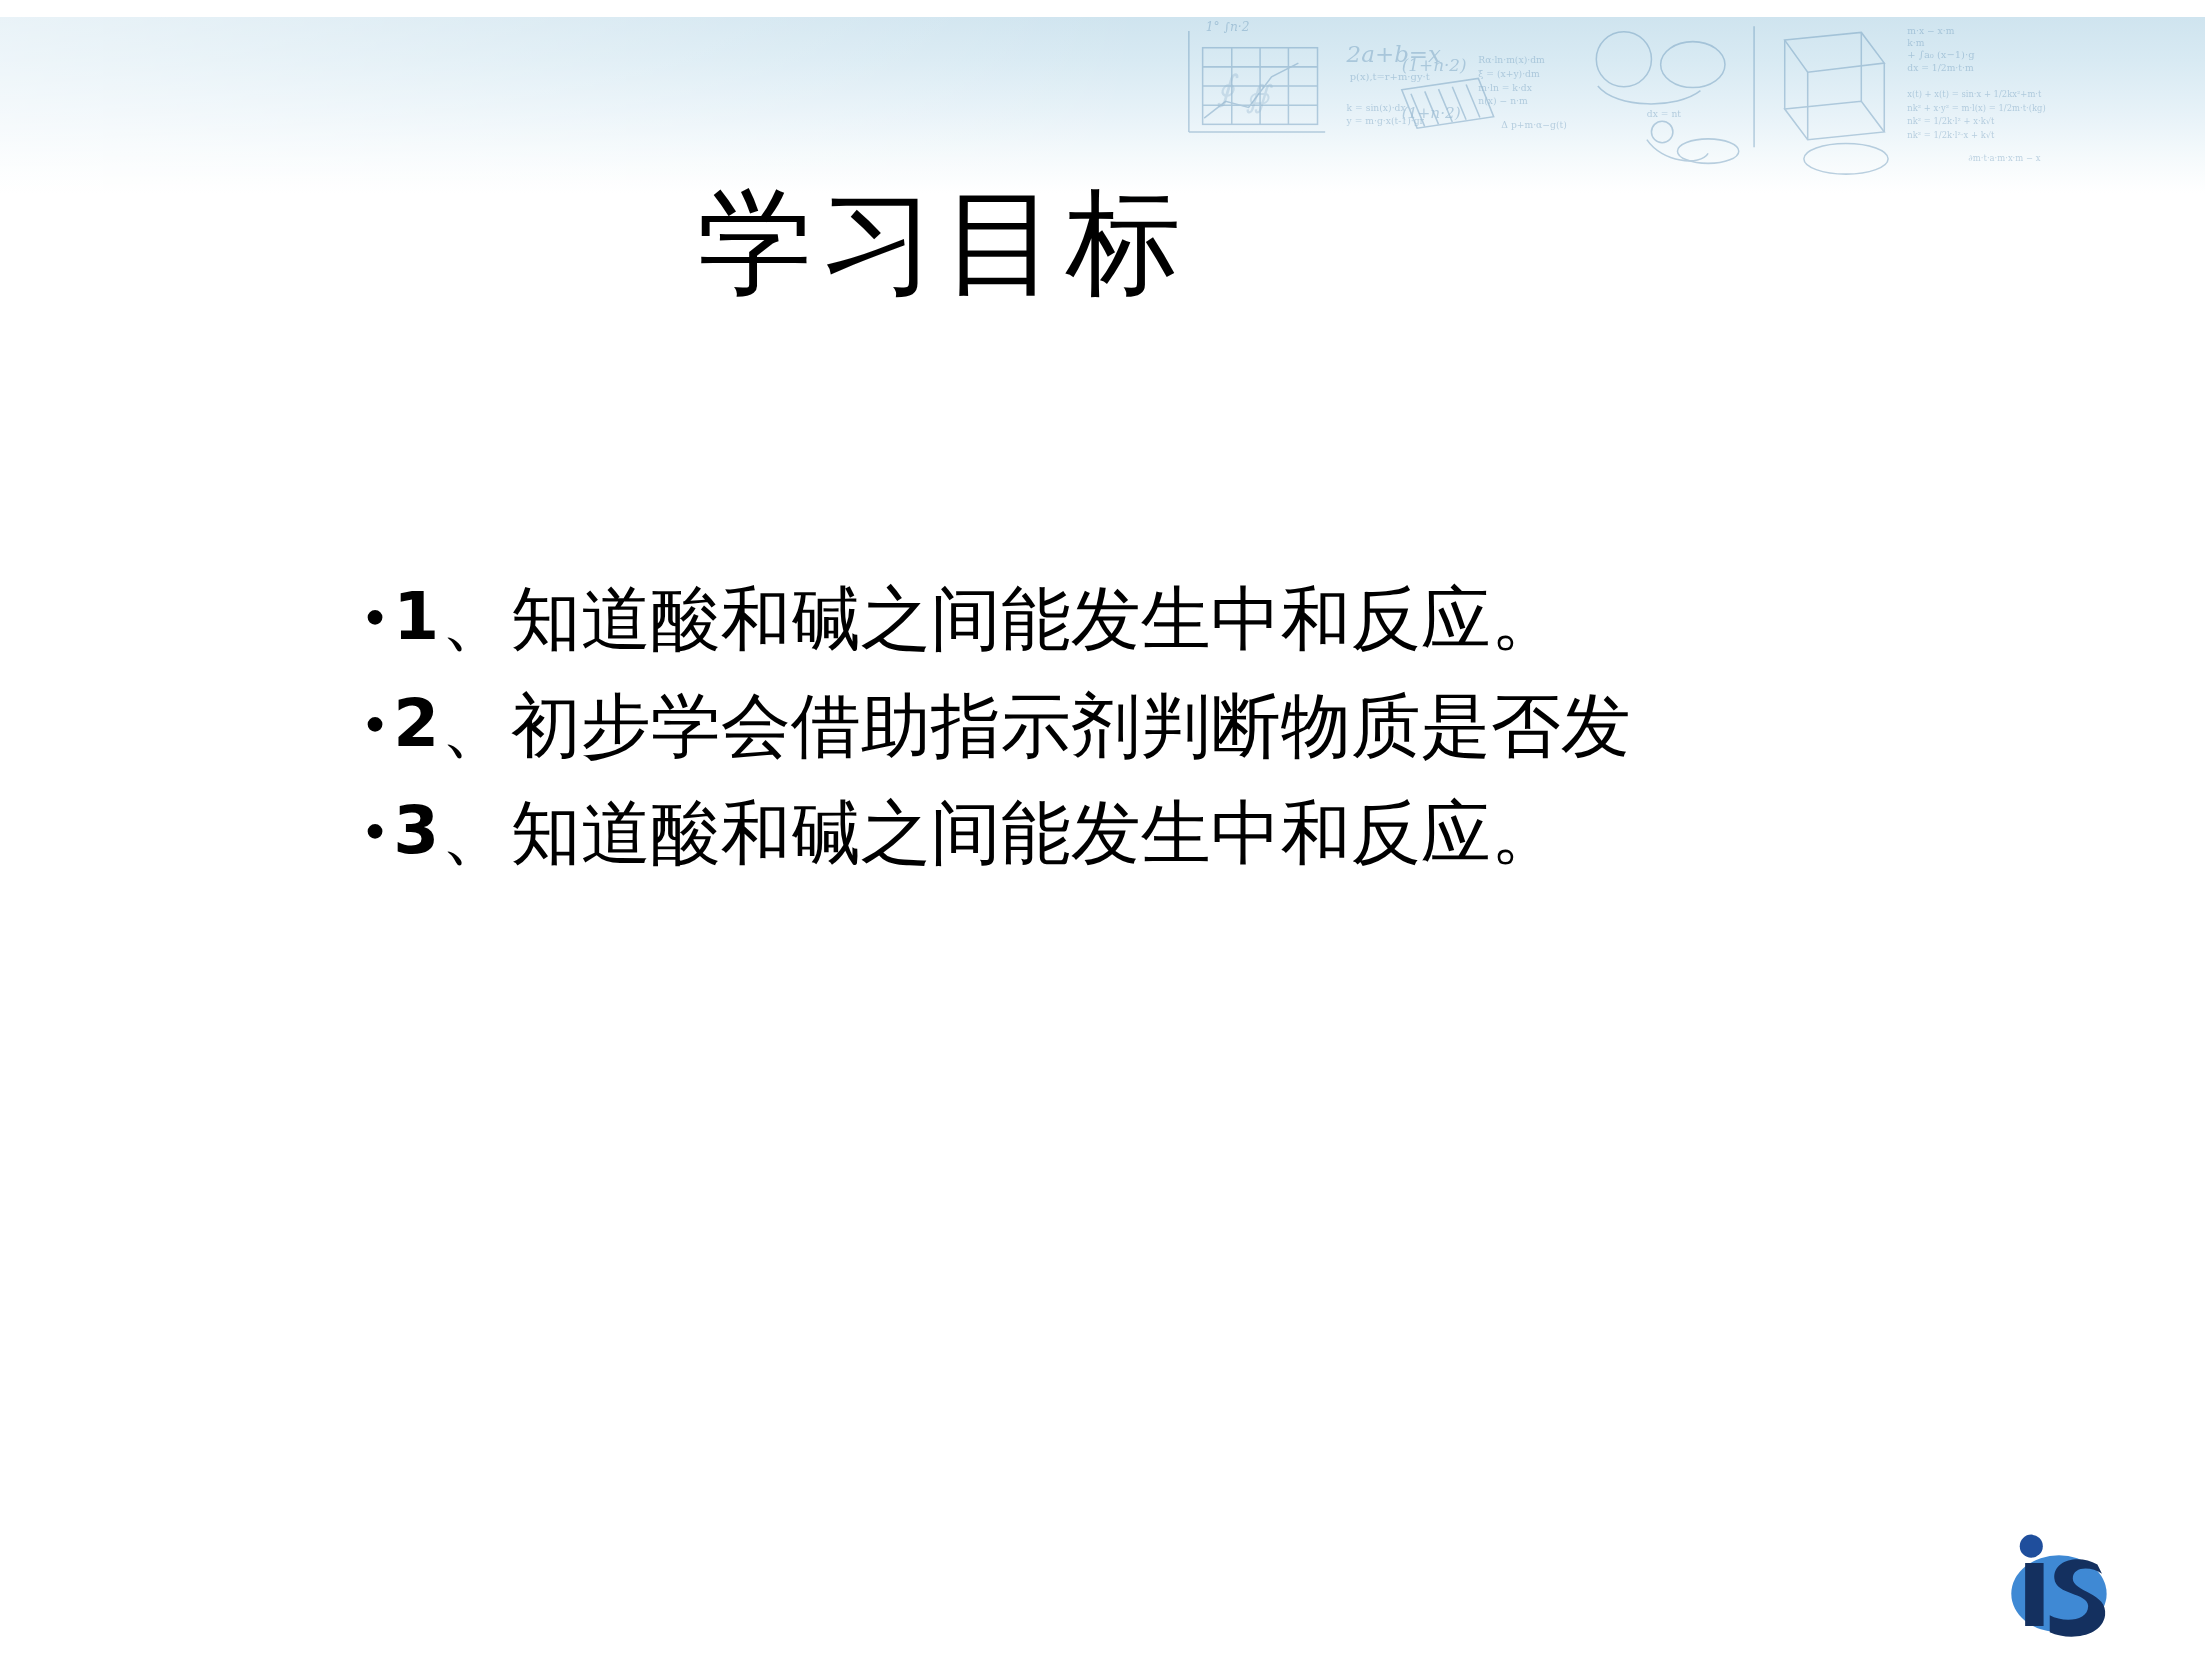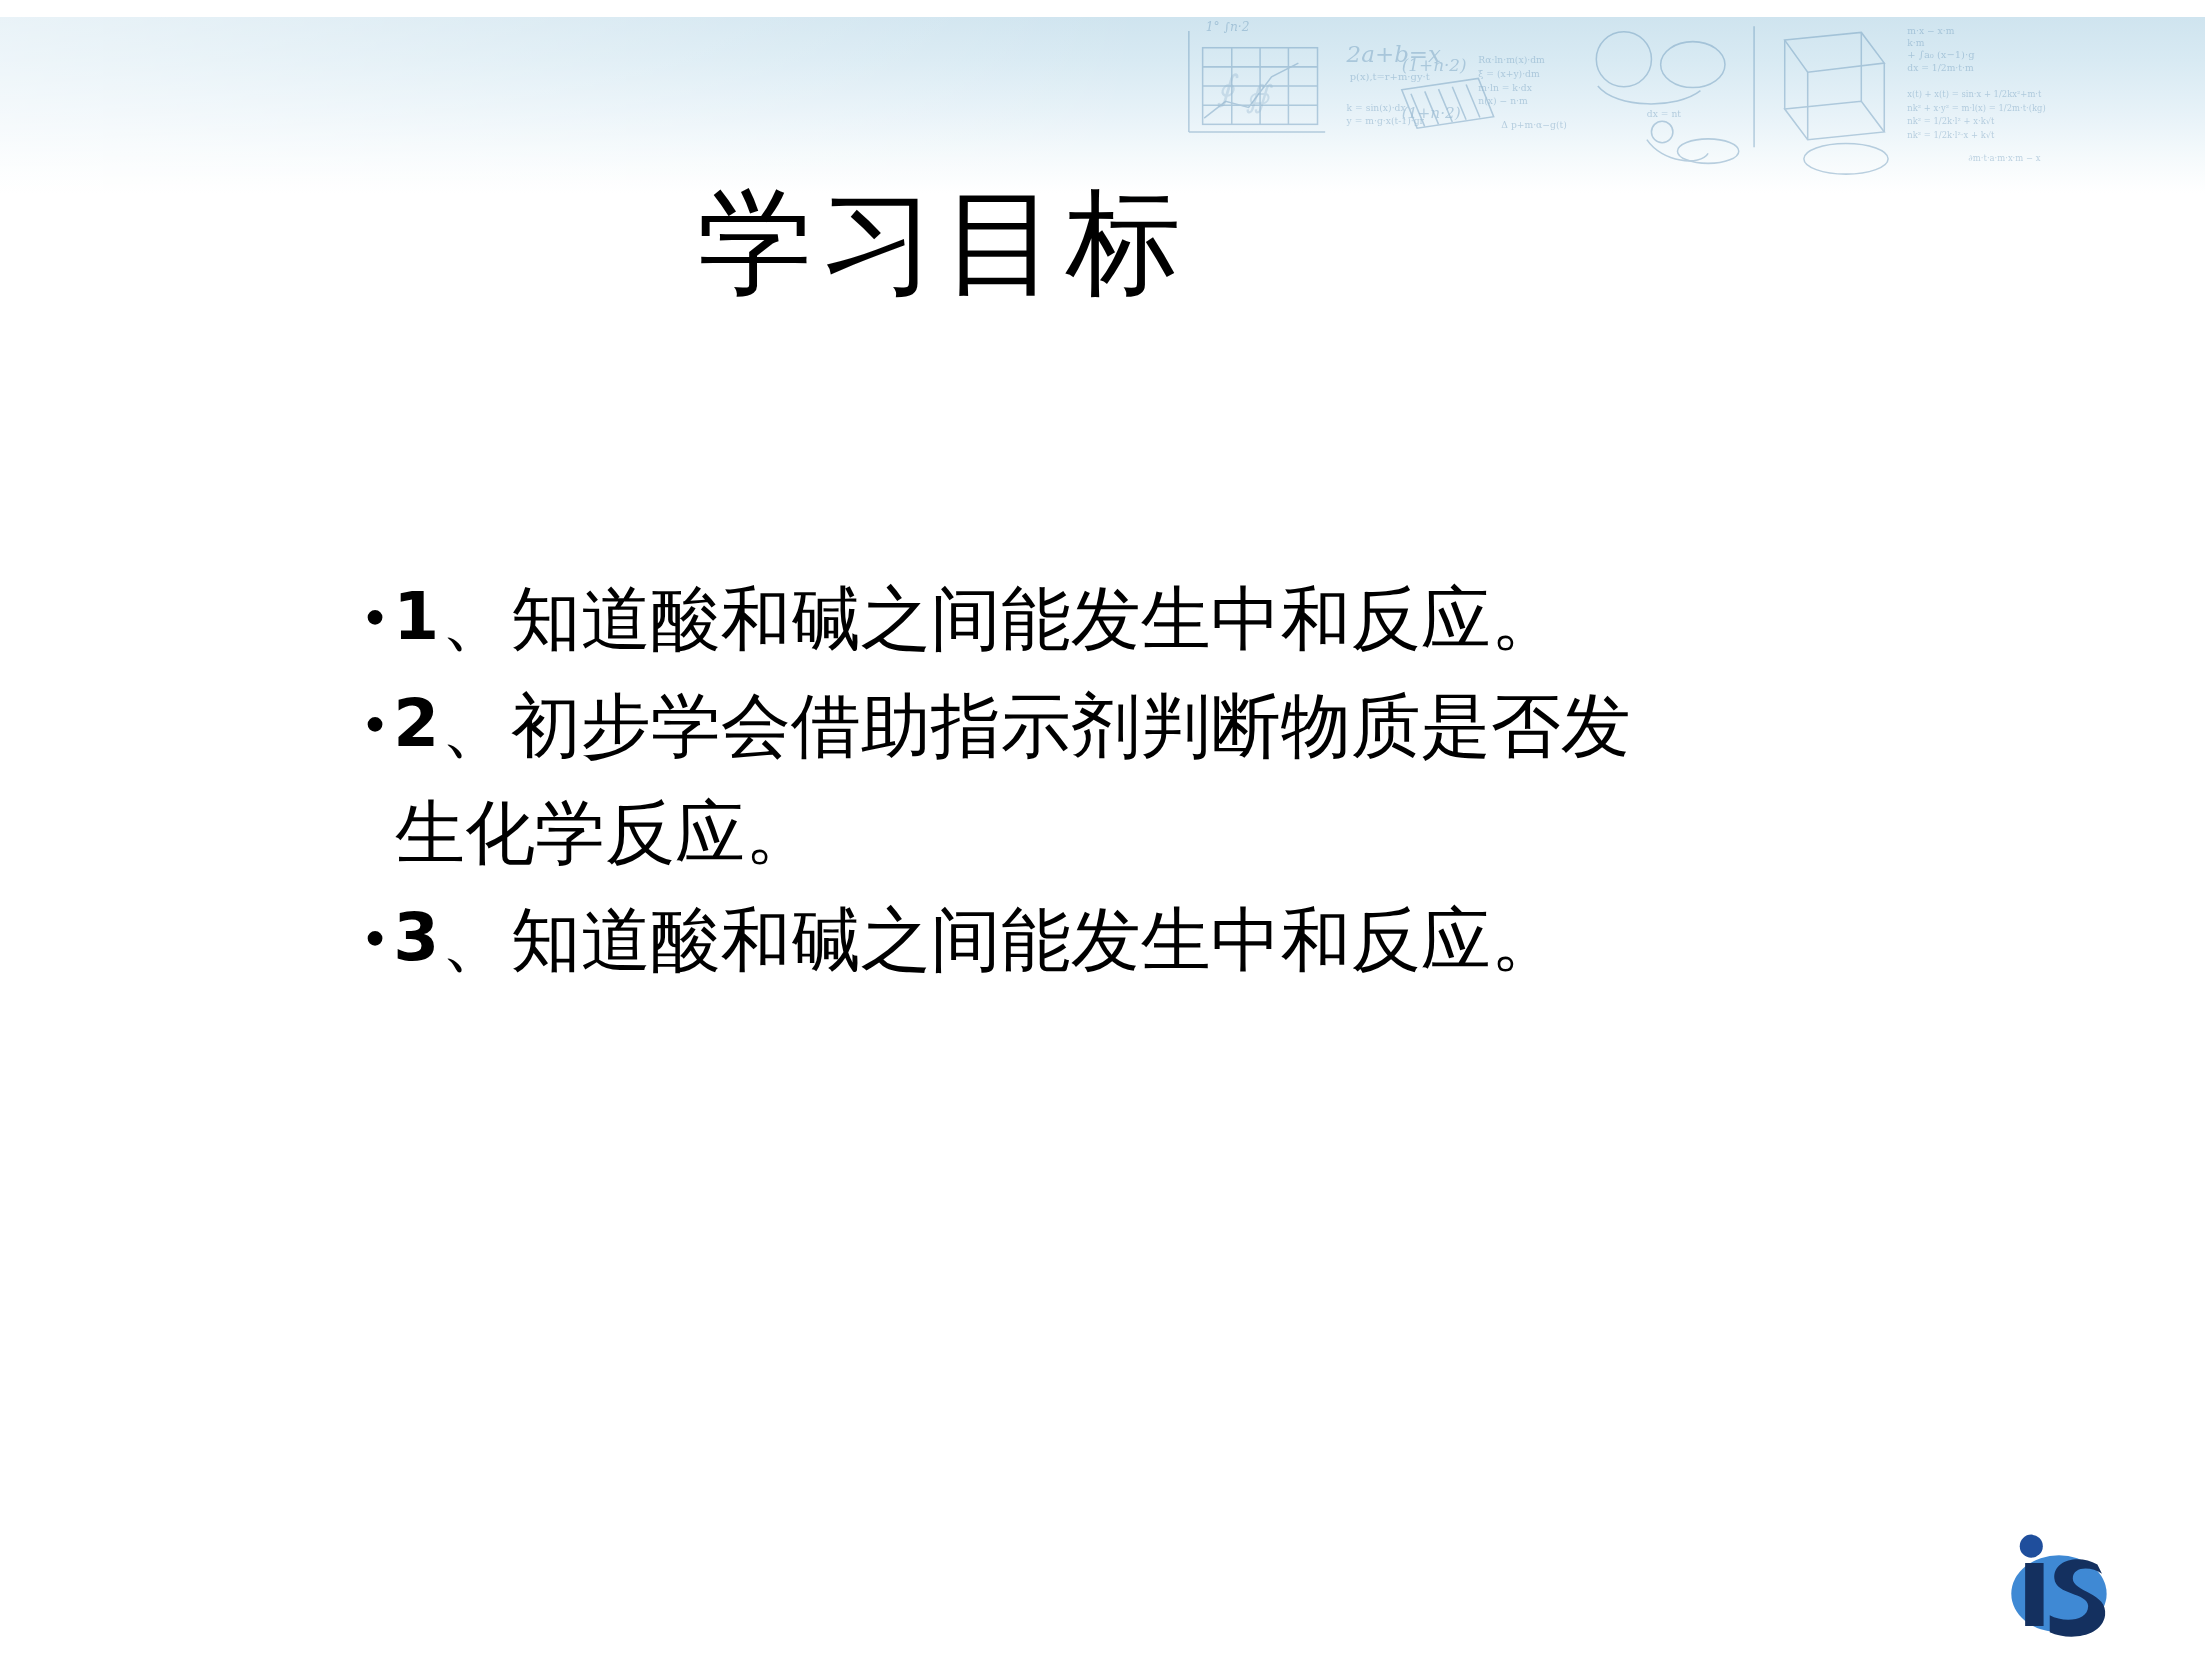--- a/index.html
+++ b/index.html
@@ -207,21 +207,20 @@
       <span class="bullet-num">1</span>
       <span class="bullet-text">、知道酸和碱之间能发生中和反应。</span>
     </div>
 
     <div class="bullet-line">
       <span class="bullet-dot">•</span>
       <span class="bullet-num">2</span>
       <span class="bullet-text">、初步学会借助指示剂判断物质是否发</span>
     </div>
 
-    <div class="cont-line">生化学反应。</div>
 
     <div class="bullet-line">
       <span class="bullet-dot">•</span>
       <span class="bullet-num">3</span>
       <span class="bullet-text">、知道酸和碱之间能发生中和反应。</span>
     </div>
 
   </div>
 
   <div class="logo">

